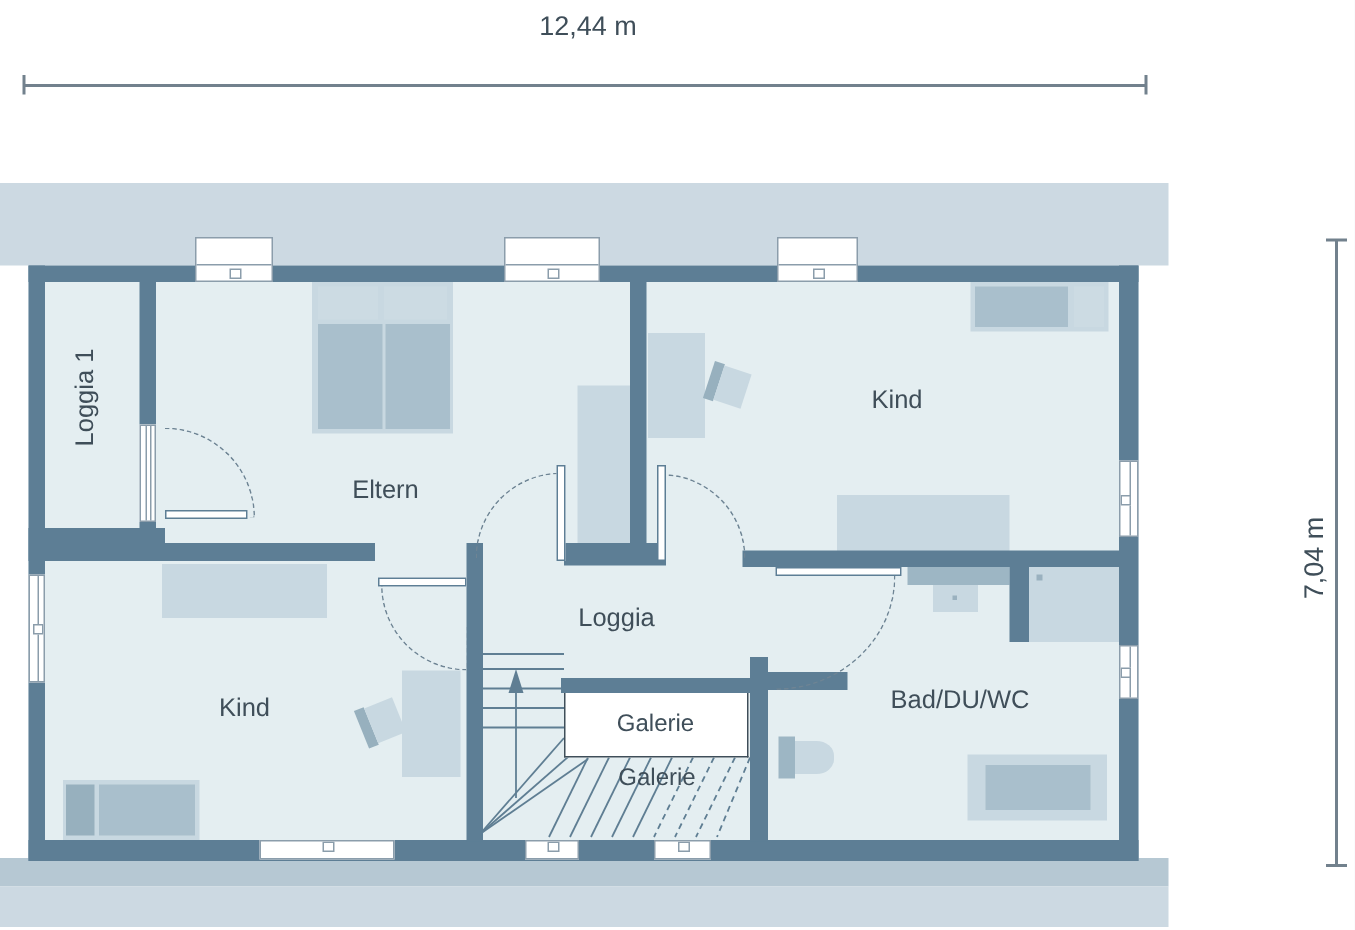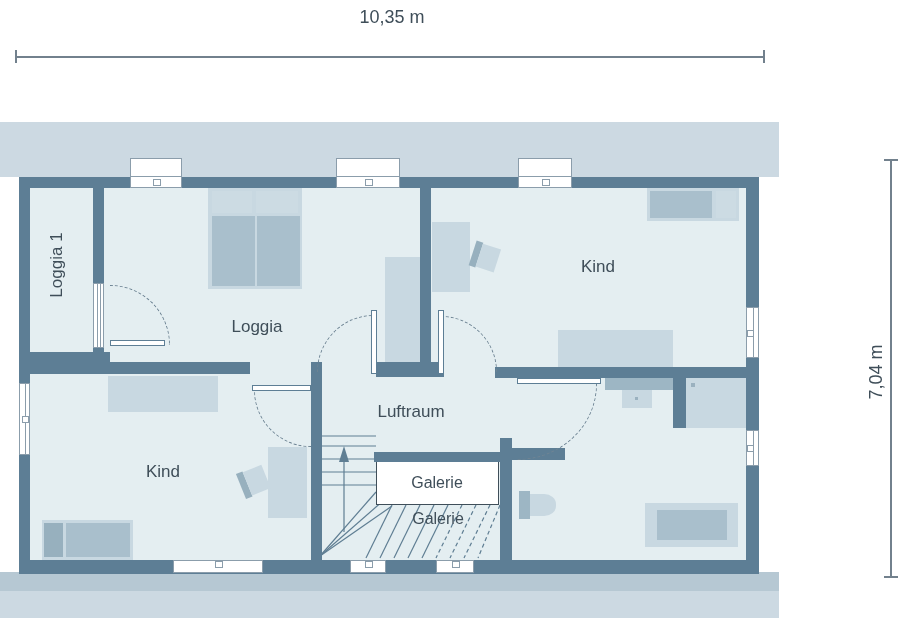--- a/index.html
+++ b/index.html
@@ -41,21 +41,21 @@
   .wardrobe>div{position:relative;flex:1;border-right:1px solid var(--fur-line);}
   .wardrobe>div:last-child{border-right:none;}
 
   .luftraum-box{background:#ffffff;border:1.5px solid var(--ink);border-top:none;}
 </style>
 </head>
 <body>
 
 <div id="stage">
 
-  <div class="dim-label" style="left:328px;top:6px;width:128px;">10,35 m</div>
+  <div class="dim-label" style="left:328px;top:6px;width:128px;">12,44 m</div>
   <div class="dim-line" style="left:16px;top:56px;width:748px;height:2px;"></div>
   <div class="dim-tick" style="left:15px;top:50px;width:2px;height:13px;"></div>
   <div class="dim-tick" style="left:763px;top:50px;width:2px;height:13px;"></div>
 
   <div class="dim-line" style="left:890px;top:160px;width:2px;height:417px;"></div>
   <div class="dim-tick" style="left:884px;top:159px;width:14px;height:2px;"></div>
   <div class="dim-tick" style="left:884px;top:576px;width:14px;height:2px;"></div>
   <div class="dim-label rot" style="left:816px;top:361px;width:120px;">7,04 m</div>
 
   <div class="band" style="left:0;top:122px;width:779px;height:55px;"></div>
@@ -209,20 +209,21 @@
   <div class="arc arc-ne" style="left:441px;top:316px;width:56px;height:56px;"></div>
   <div class="leaf" style="left:438px;top:310px;width:6px;height:64px;"></div>
 
   <div class="arc arc-sw" style="left:254px;top:390px;width:57px;height:57px;"></div>
   <div class="leaf" style="left:252px;top:385px;width:59px;height:6px;"></div>
 
   <div class="arc arc-se" style="left:517px;top:384px;width:80px;height:76px;"></div>
   <div class="leaf" style="left:517px;top:378px;width:84px;height:6px;"></div>
 
   <div class="room-label rot" style="left:12px;top:255px;width:90px;">Loggia 1</div>
-  <div class="room-label" style="left:207px;top:317px;width:100px;">Loggia</div>
+  <div class="room-label" style="left:207px;top:317px;width:100px;">Eltern</div>
   <div class="room-label" style="left:548px;top:257px;width:100px;">Kind</div>
   <div class="room-label" style="left:113px;top:462px;width:100px;">Kind</div>
-  <div class="room-label" style="left:361px;top:402px;width:100px;">Luftraum</div>
+  <div class="room-label" style="left:361px;top:402px;width:100px;">Loggia</div>
   <div class="room-label" style="left:387px;top:473px;width:100px;font-size:16px;">Galerie</div>
   <div class="room-label" style="left:388px;top:509px;width:100px;font-size:16px;">Galerie</div>
+  <div class="room-label" style="left:565px;top:457px;width:150px;">Bad/DU/WC</div>
 
 </div>
 
 </body></html>

